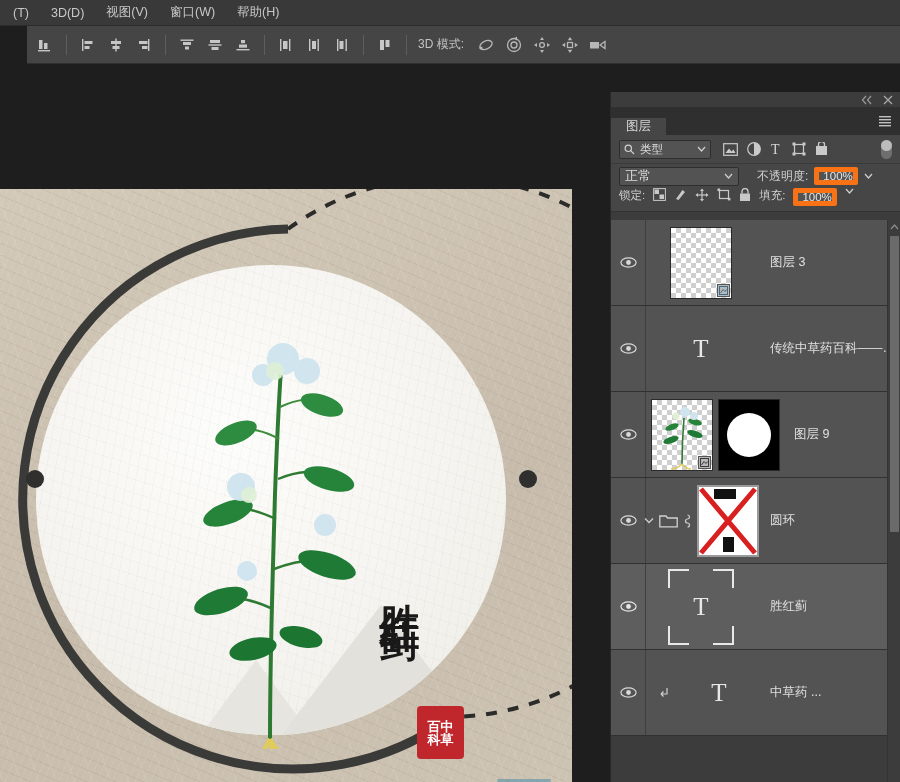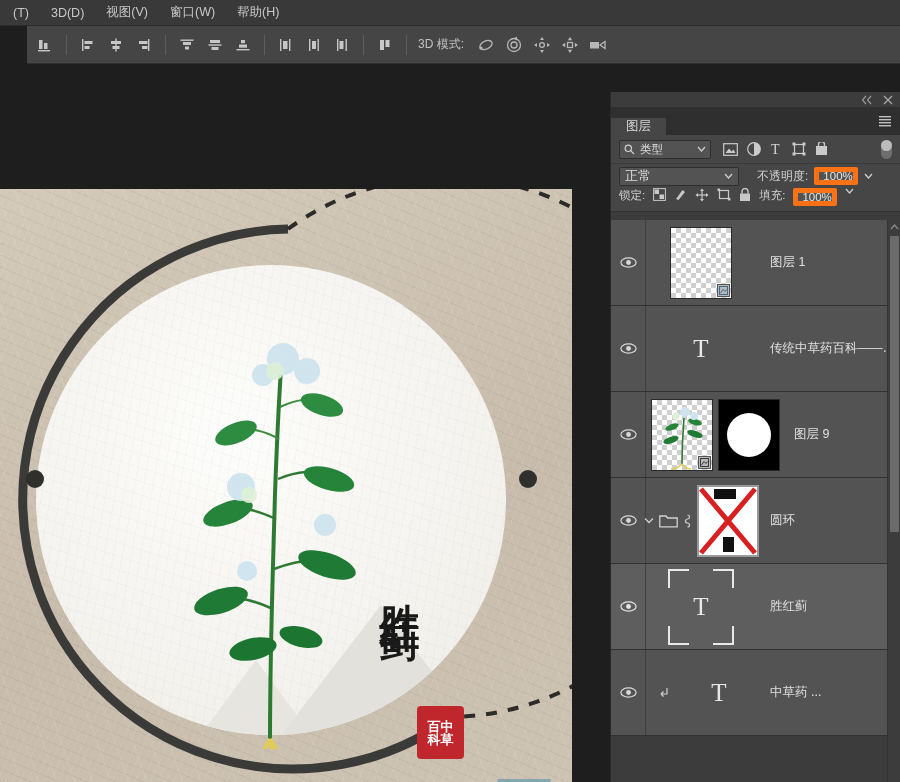--- a/index.html
+++ b/index.html
@@ -587,21 +587,21 @@
         <div class="thumb-cell">
           <div class="thumb">
             <div class="thumb-badge">
               <svg width="9" height="9" viewBox="0 0 9 9">
                 <rect x="0.5" y="0.5" width="8" height="8" fill="none" stroke="#3a6e8a" stroke-width="1"></rect>
                 <path d="M1.5 7 L4 3.5 L6 5.5 L7.5 3.5" stroke="#3a6e8a" stroke-width="1" fill="none"></path>
               </svg>
             </div>
           </div>
         </div>
-        <div class="layer-name">图层 1</div>
+        <div class="layer-name">图层 3</div>
       </div>
 
       <div class="layer-row">
         <div class="eye-cell">
           <svg width="17" height="11" viewBox="0 0 17 11">
             <ellipse cx="8.5" cy="5.5" rx="7.6" ry="4.6" fill="none" stroke="#d8d8d8" stroke-width="1.2"></ellipse>
             <circle cx="8.5" cy="5.5" r="2.4" fill="#d8d8d8"></circle>
           </svg>
         </div>
         <div class="thumb-cell">

